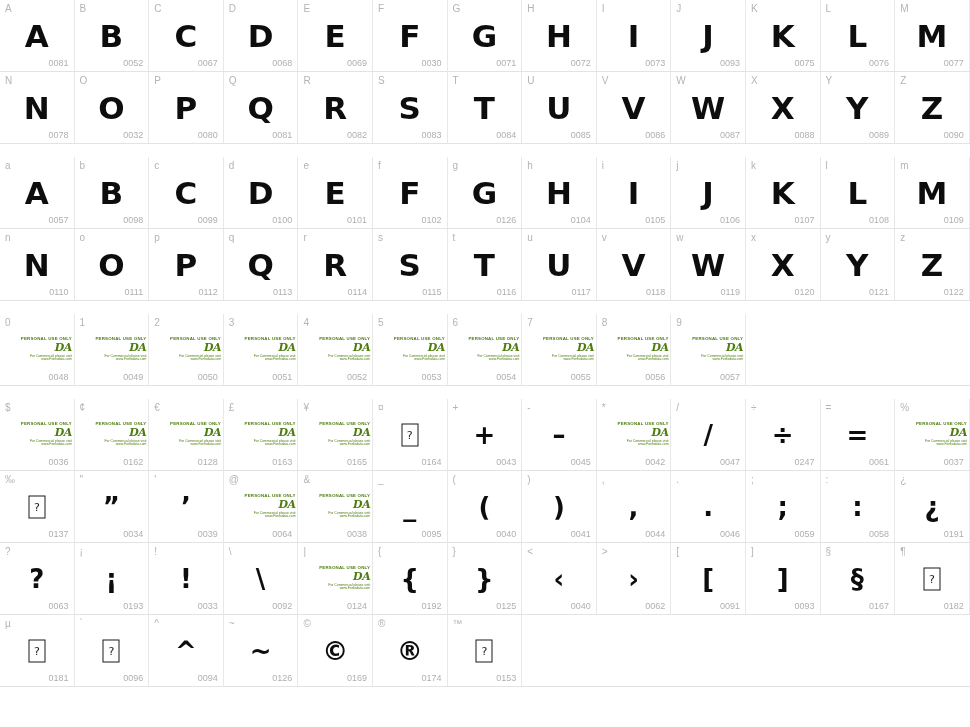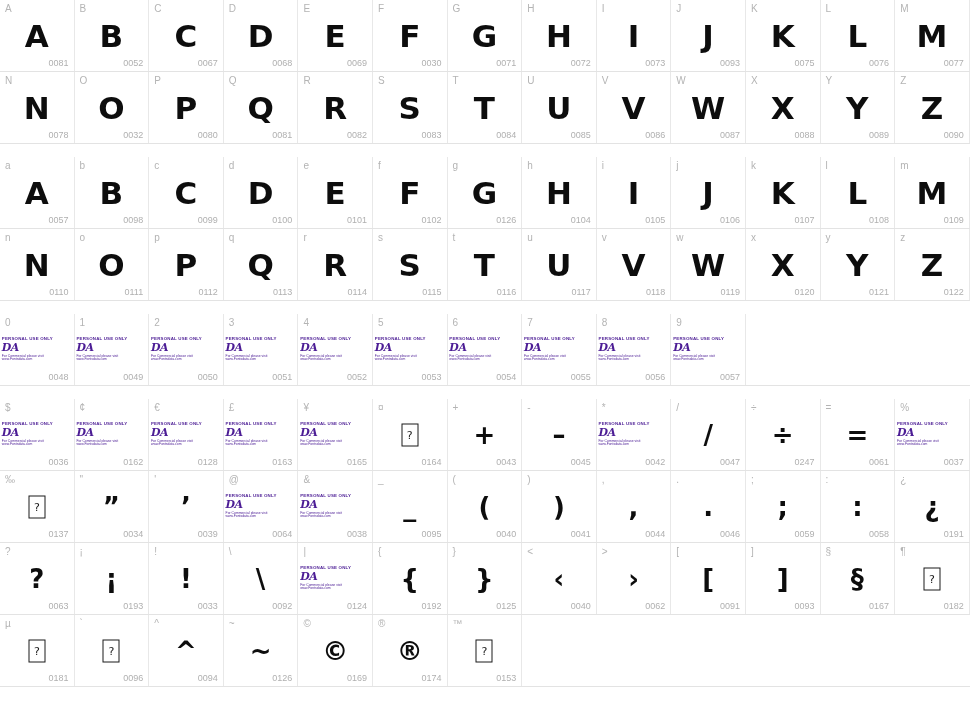--- a/index.html
+++ b/index.html
@@ -93,23 +93,23 @@
     font-family: "DejaVu Sans", sans-serif;
     color: #1a1a1a;
   }
   
   .wm {
     position: absolute;
     left: 50%;
     top: 50%;
     transform: translate(-50%, -50%);
     width: 70px;
-    text-align: left;
+    text-align: right;
     line-height: 1.05;
-    color: #4c1d95;
+    color: #4d7c0f;
   }
   .wm .wm1 {
     font-size: 4.4px;
     font-weight: bold;
     letter-spacing: 0.2px;
     white-space: nowrap;
   }
   .wm .wm2 {
     font-size: 11px;
     font-weight: bold;

